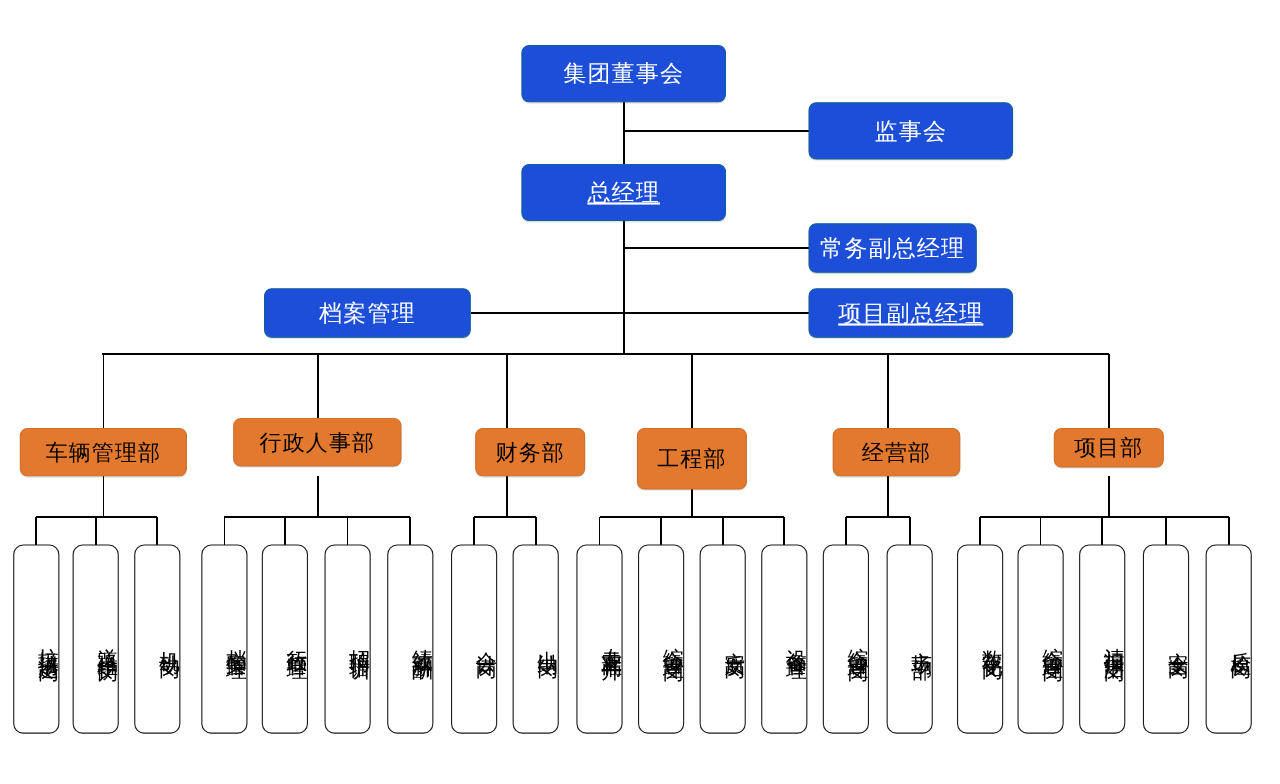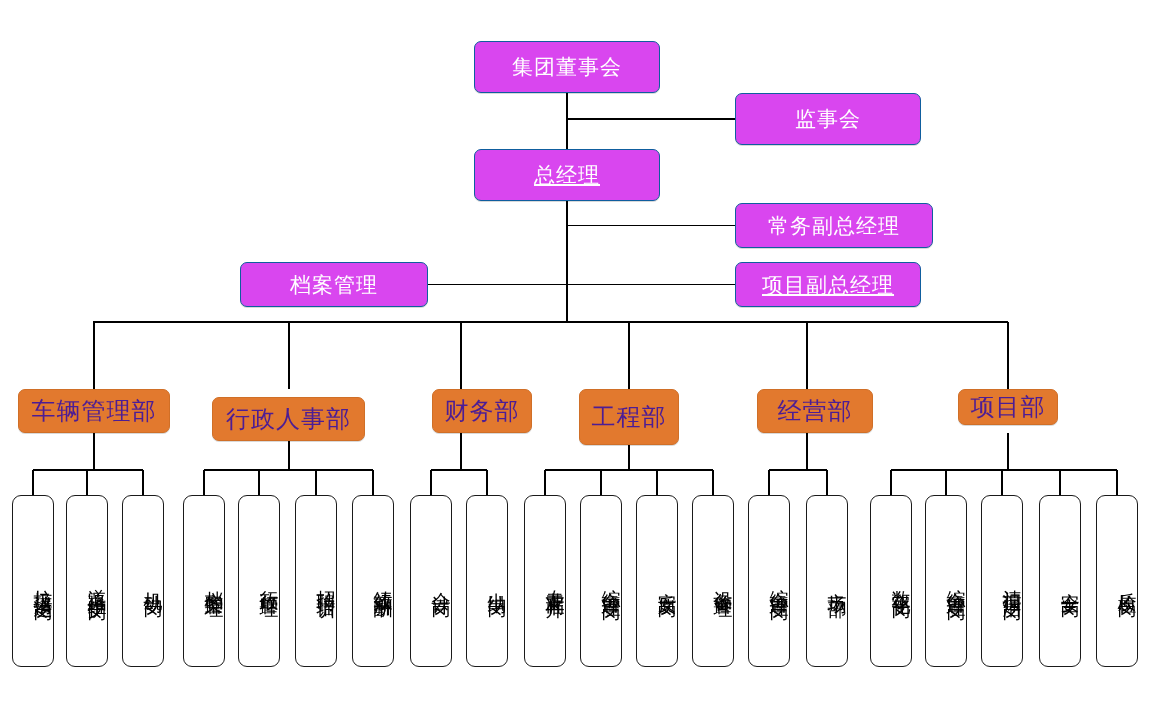--- a/index.html
+++ b/index.html
@@ -28,32 +28,32 @@
   }
   .node-box {
     position: absolute;
     box-sizing: border-box;
     display: flex;
     align-items: center;
     justify-content: center;
     border-radius: 7px;
   }
   .node-box.blue {
-    background: #d946ef;
+    background: #1d4ed8;
     color: #ffffff;
     border: 1px solid #0F5E9E;
     font-size: 21px;
     letter-spacing: 1px;
     box-shadow: 0 1px 0 rgba(0,0,0,0.15);
   }
   .node-box.orange {
     background: #E2792E;
-    color: #4c1d95;
+    color: #000000;
     border: 1px solid #D06F27;
-    font-size: 24px;
+    font-size: 20px;
     letter-spacing: 1px;
     box-shadow: 0 1px 0 rgba(0,0,0,0.15);
   }
   .node-box.leaf {
     background: #ffffff;
     color: #000000;
     border: 1.6px solid #1a1a1a;
     border-radius: 9px;
     font-size: 19px;
     writing-mode: vertical-rl;
@@ -128,42 +128,42 @@
   <div id="node-layer">
       <div class="node-box blue" style="left: 474px; top: 41px; width: 186px; height: 52px;">
         <span class="node-label">集团董事会</span>
       </div>
       <div class="node-box blue" style="left: 735px; top: 93px; width: 186px; height: 52px;">
         <span class="node-label">监事会</span>
       </div>
       <div class="node-box blue" style="left: 474px; top: 149px; width: 186px; height: 52px; text-decoration: underline;">
         <span class="node-label">总经理</span>
       </div>
-      <div class="node-box blue" style="left: 735px; top: 203px; width: 198px; height: 45px;">
+      <div class="node-box blue" style="left: 735px; top: 203px; width: 153px; height: 45px;">
         <span class="node-label">常务副总经理</span>
       </div>
       <div class="node-box blue" style="left: 240px; top: 262px; width: 188px; height: 45px;">
         <span class="node-label">档案管理</span>
       </div>
       <div class="node-box blue" style="left: 735px; top: 262px; width: 186px; height: 45px; text-decoration: underline;">
         <span class="node-label">项目副总经理</span>
       </div>
       <div class="node-box orange" style="left: 18px; top: 389px; width: 152px; height: 44px;">
         <span class="node-label">车辆管理部</span>
       </div>
       <div class="node-box leaf" style="left: 12px; top: 495px; width: 42px; height: 172px;">
         <span class="node-label">垃圾清运岗</span>
       </div>
       <div class="node-box leaf" style="left: 66px; top: 495px; width: 42px; height: 172px;">
         <span class="node-label">道路维护岗</span>
       </div>
       <div class="node-box leaf" style="left: 122px; top: 495px; width: 42px; height: 172px;">
         <span class="node-label">机动岗</span>
       </div>
-      <div class="node-box orange" style="left: 212px; top: 397px; width: 153px; height: 44px;">
+      <div class="node-box orange" style="left: 212px; top: 380px; width: 153px; height: 44px;">
         <span class="node-label">行政人事部</span>
       </div>
       <div class="node-box leaf" style="left: 183px; top: 495px; width: 42px; height: 172px;">
         <span class="node-label">档案管理</span>
       </div>
       <div class="node-box leaf" style="left: 238px; top: 495px; width: 42px; height: 172px;">
         <span class="node-label">行政管理</span>
       </div>
       <div class="node-box leaf" style="left: 295px; top: 495px; width: 42px; height: 172px;">
         <span class="node-label">招聘培训</span>

